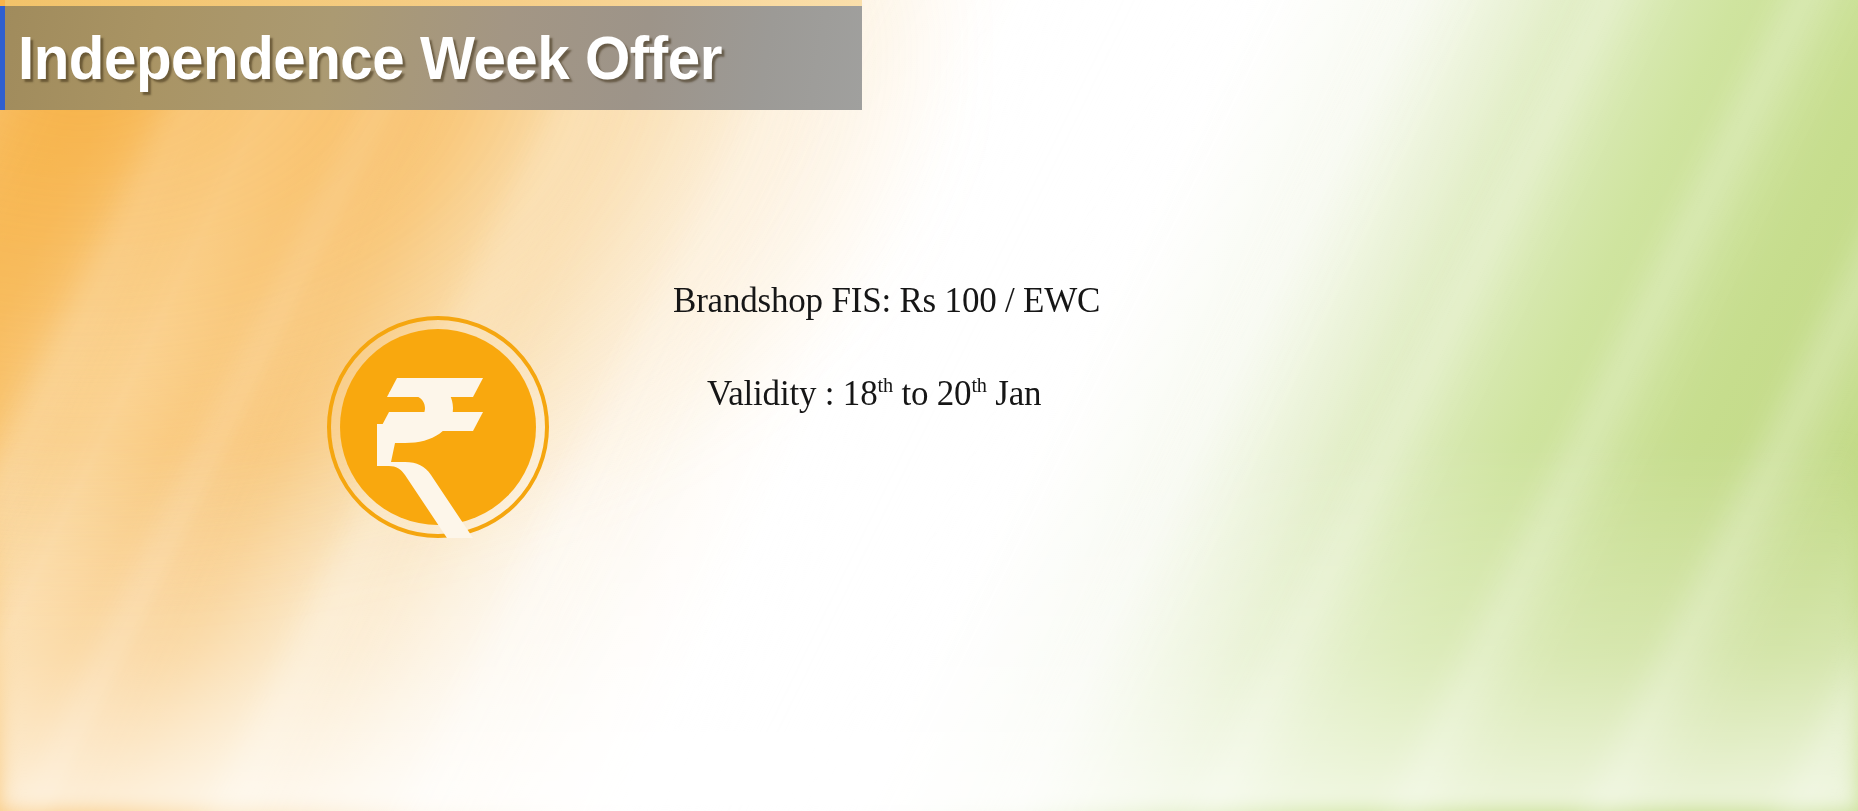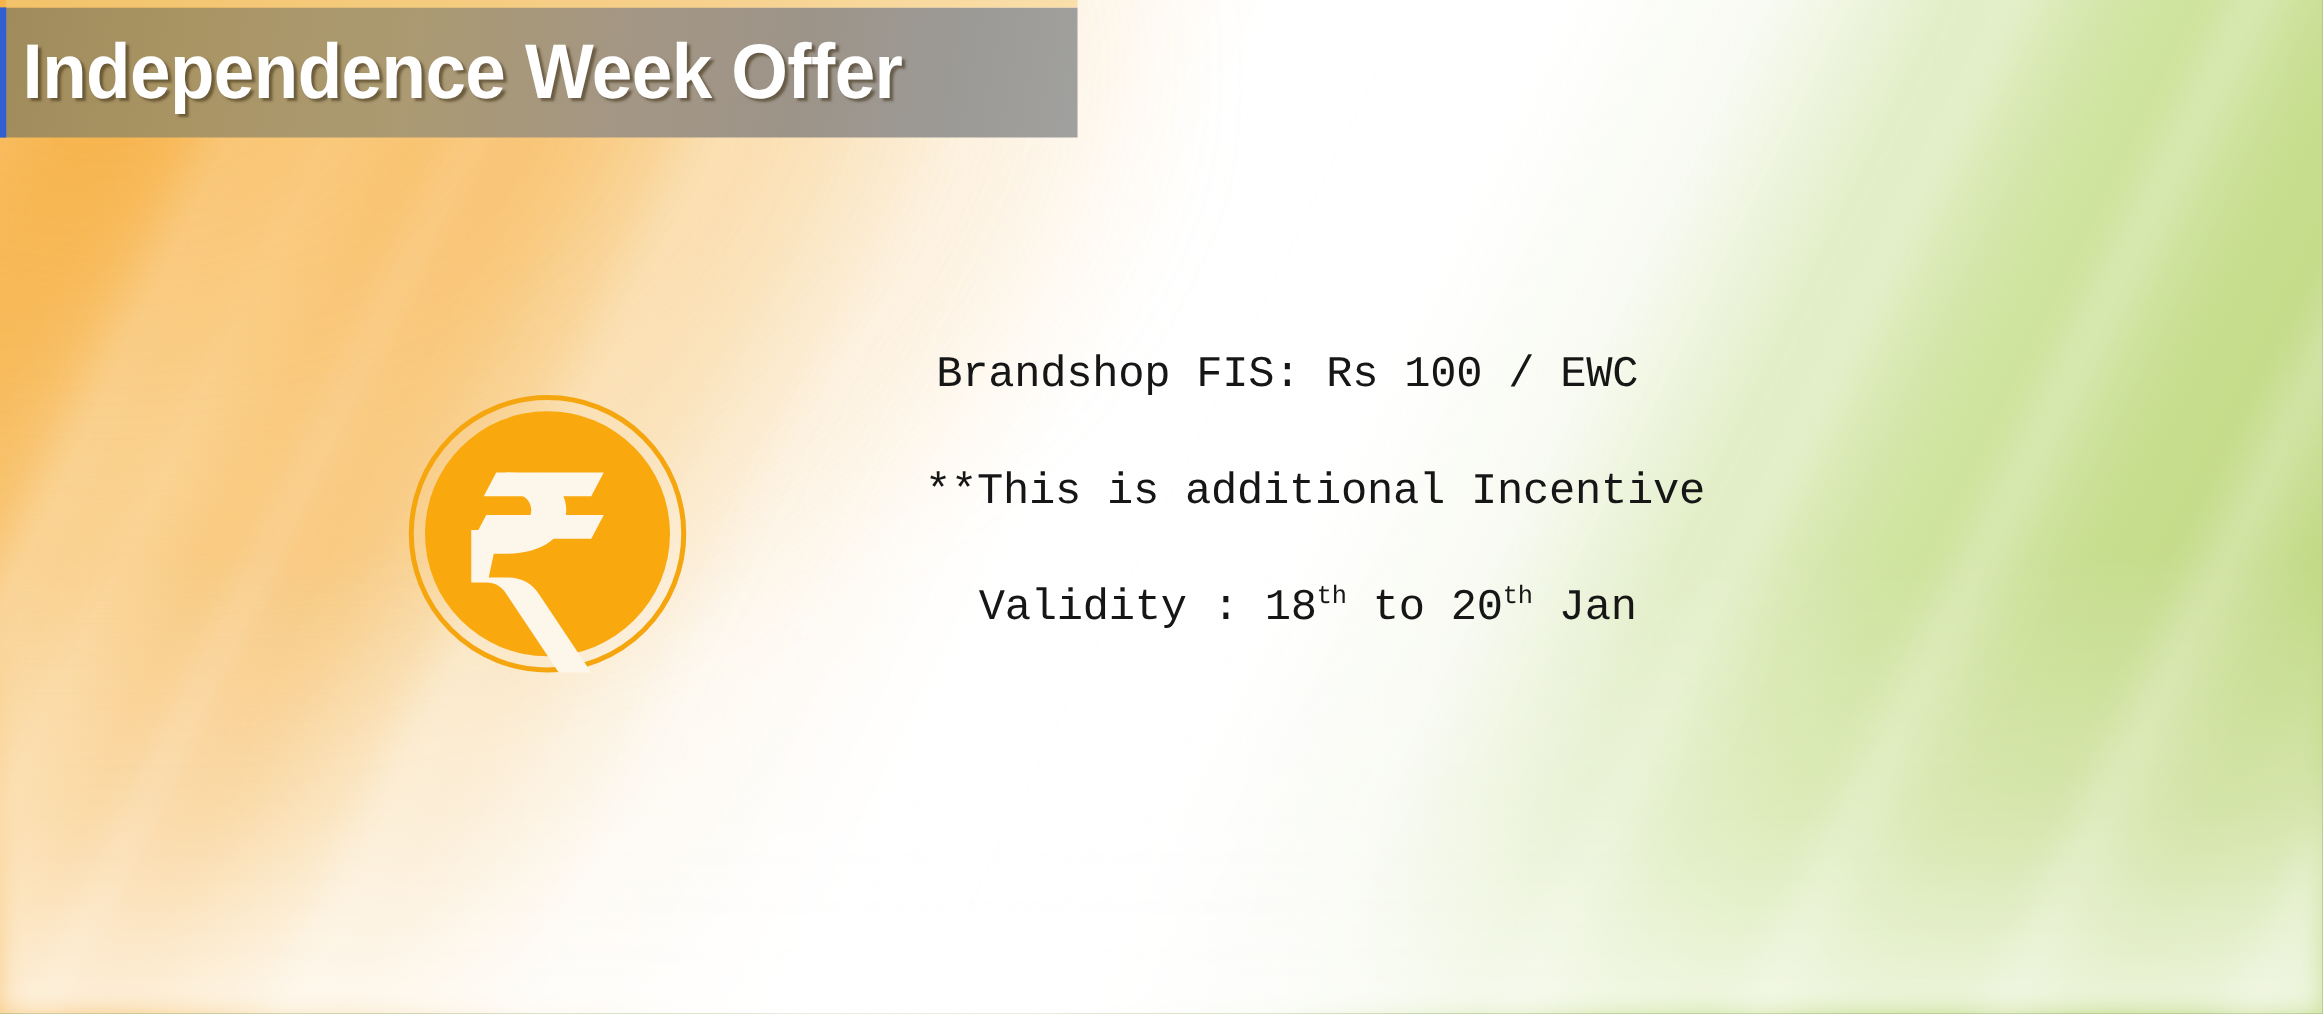--- a/index.html
+++ b/index.html
@@ -167,25 +167,25 @@
   }
   .coin-glyph {
     position: absolute;
     left: 0; top: 0;
     width: 222px; height: 222px;
   }
 
   
   .copy {
     position: absolute;
-    left: 740px;
+    left: 664px;
     top: 283px;
     width: 720px;
     color: #161616;
-    font-family: Liberation Mono, monospace;
+    font-family: Liberation Serif, serif;
     font-weight: normal;
   }
   .copy-line {
     font-size: 35px;
     line-height: 1.0;
     white-space: nowrap;
     letter-spacing: -0.2px;
   }
   .line-1 { margin-left: 9px;  margin-bottom: 58px; }
   .line-2 { margin-left: 0px;  margin-bottom: 58px; }
@@ -237,20 +237,19 @@
                  c16 0 26 -6 26 -16
                  c0 -10 -10 -15 -26 -15
                  h-10 z"></path>
       </g>
     </svg>
   </div>
 
   <div class="copy">
     <div class="copy-line line-1">Brandshop FIS: Rs 100 / EWC</div>
 
-    <div class="copy-line line-2">**This is additional Incentive</div>
 
     <div class="copy-line line-3">
       <span>Validity : 18</span><span class="sup">th</span><span> to 20</span><span class="sup">th</span><span> Jan</span>
     </div>
   </div>
 
 </div>
 
 </body></html>

